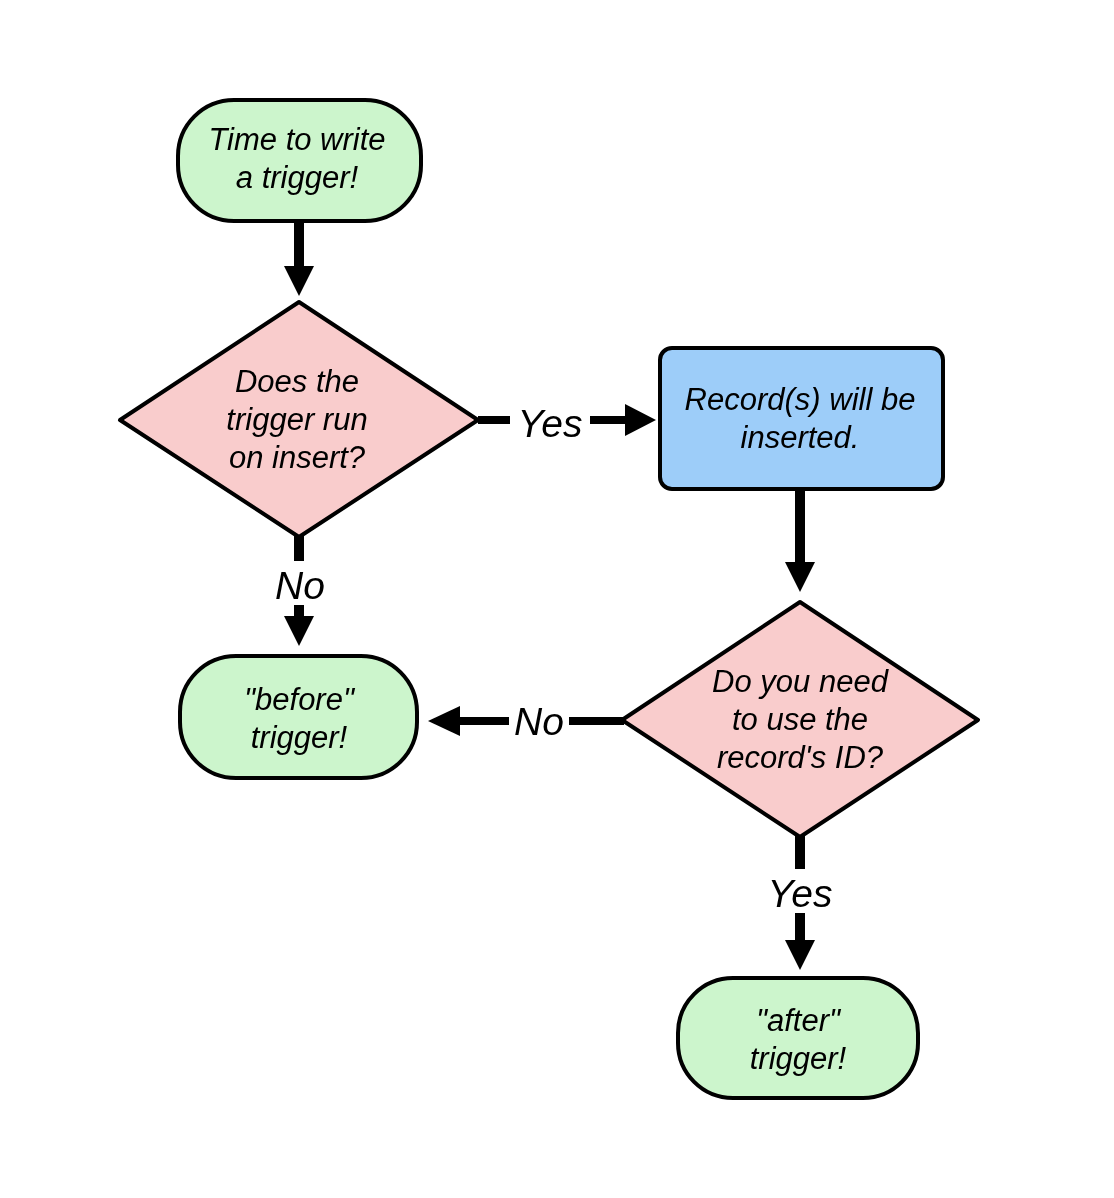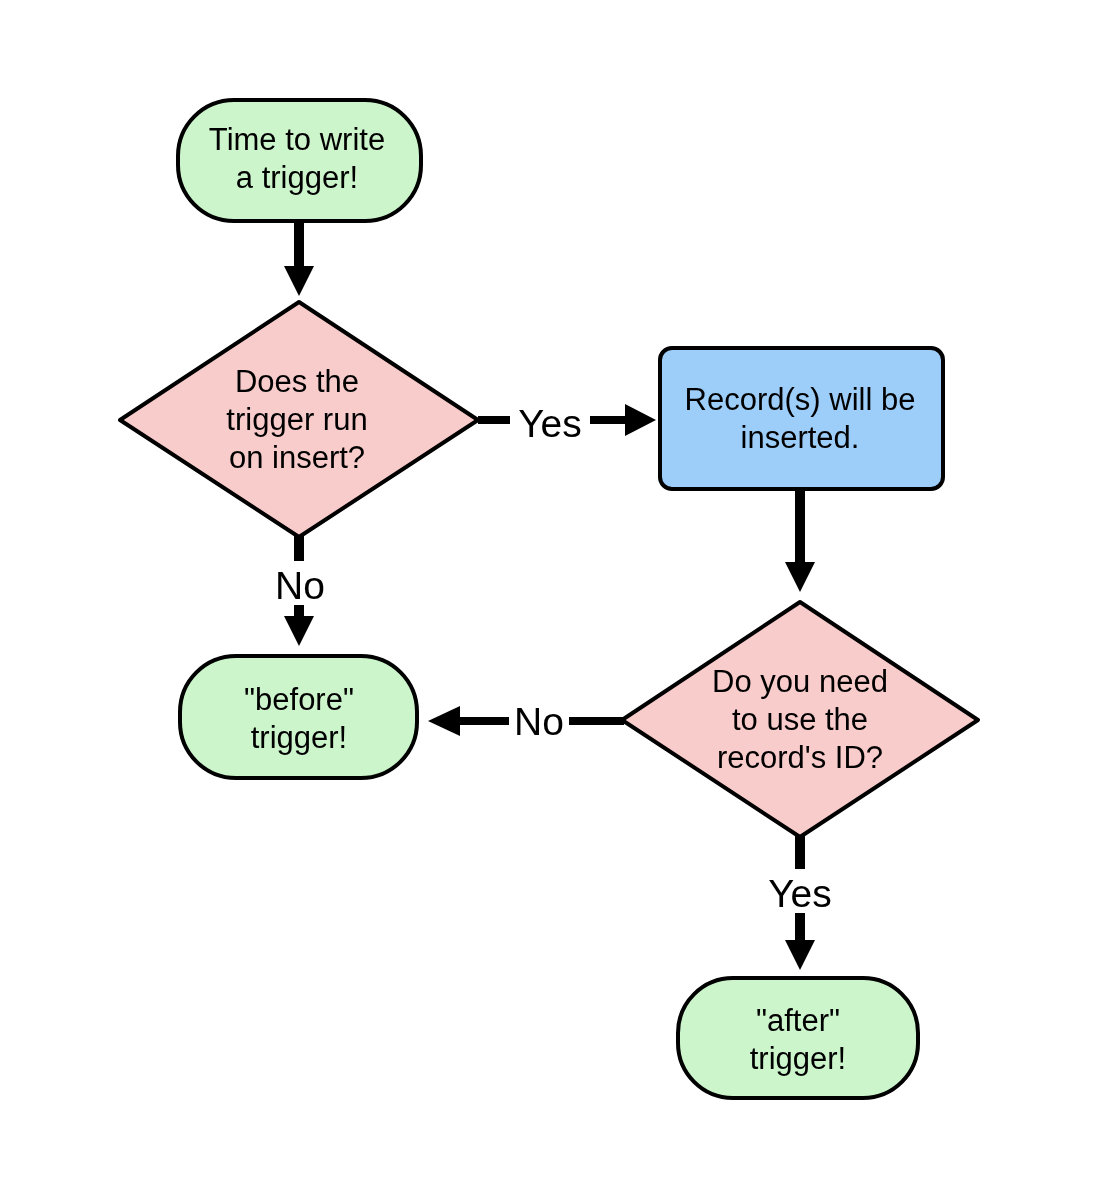--- a/index.html
+++ b/index.html
@@ -7,20 +7,21 @@
     padding: 0;
     background: #ffffff;
   }
   .canvas {
     position: relative;
     width: 1114px;
     height: 1178px;
     background: #ffffff;
     overflow: hidden;
     font-family: "Liberation Sans", sans-serif;
+    font-style: italic;
   }
   svg { display: block; }
   .node-text {
     font-family: "Liberation Sans", sans-serif;
     font-size: 31px;
     fill: #000000;
     text-anchor: middle;
   }
   .edge-label {
     font-family: "Liberation Sans", sans-serif;

